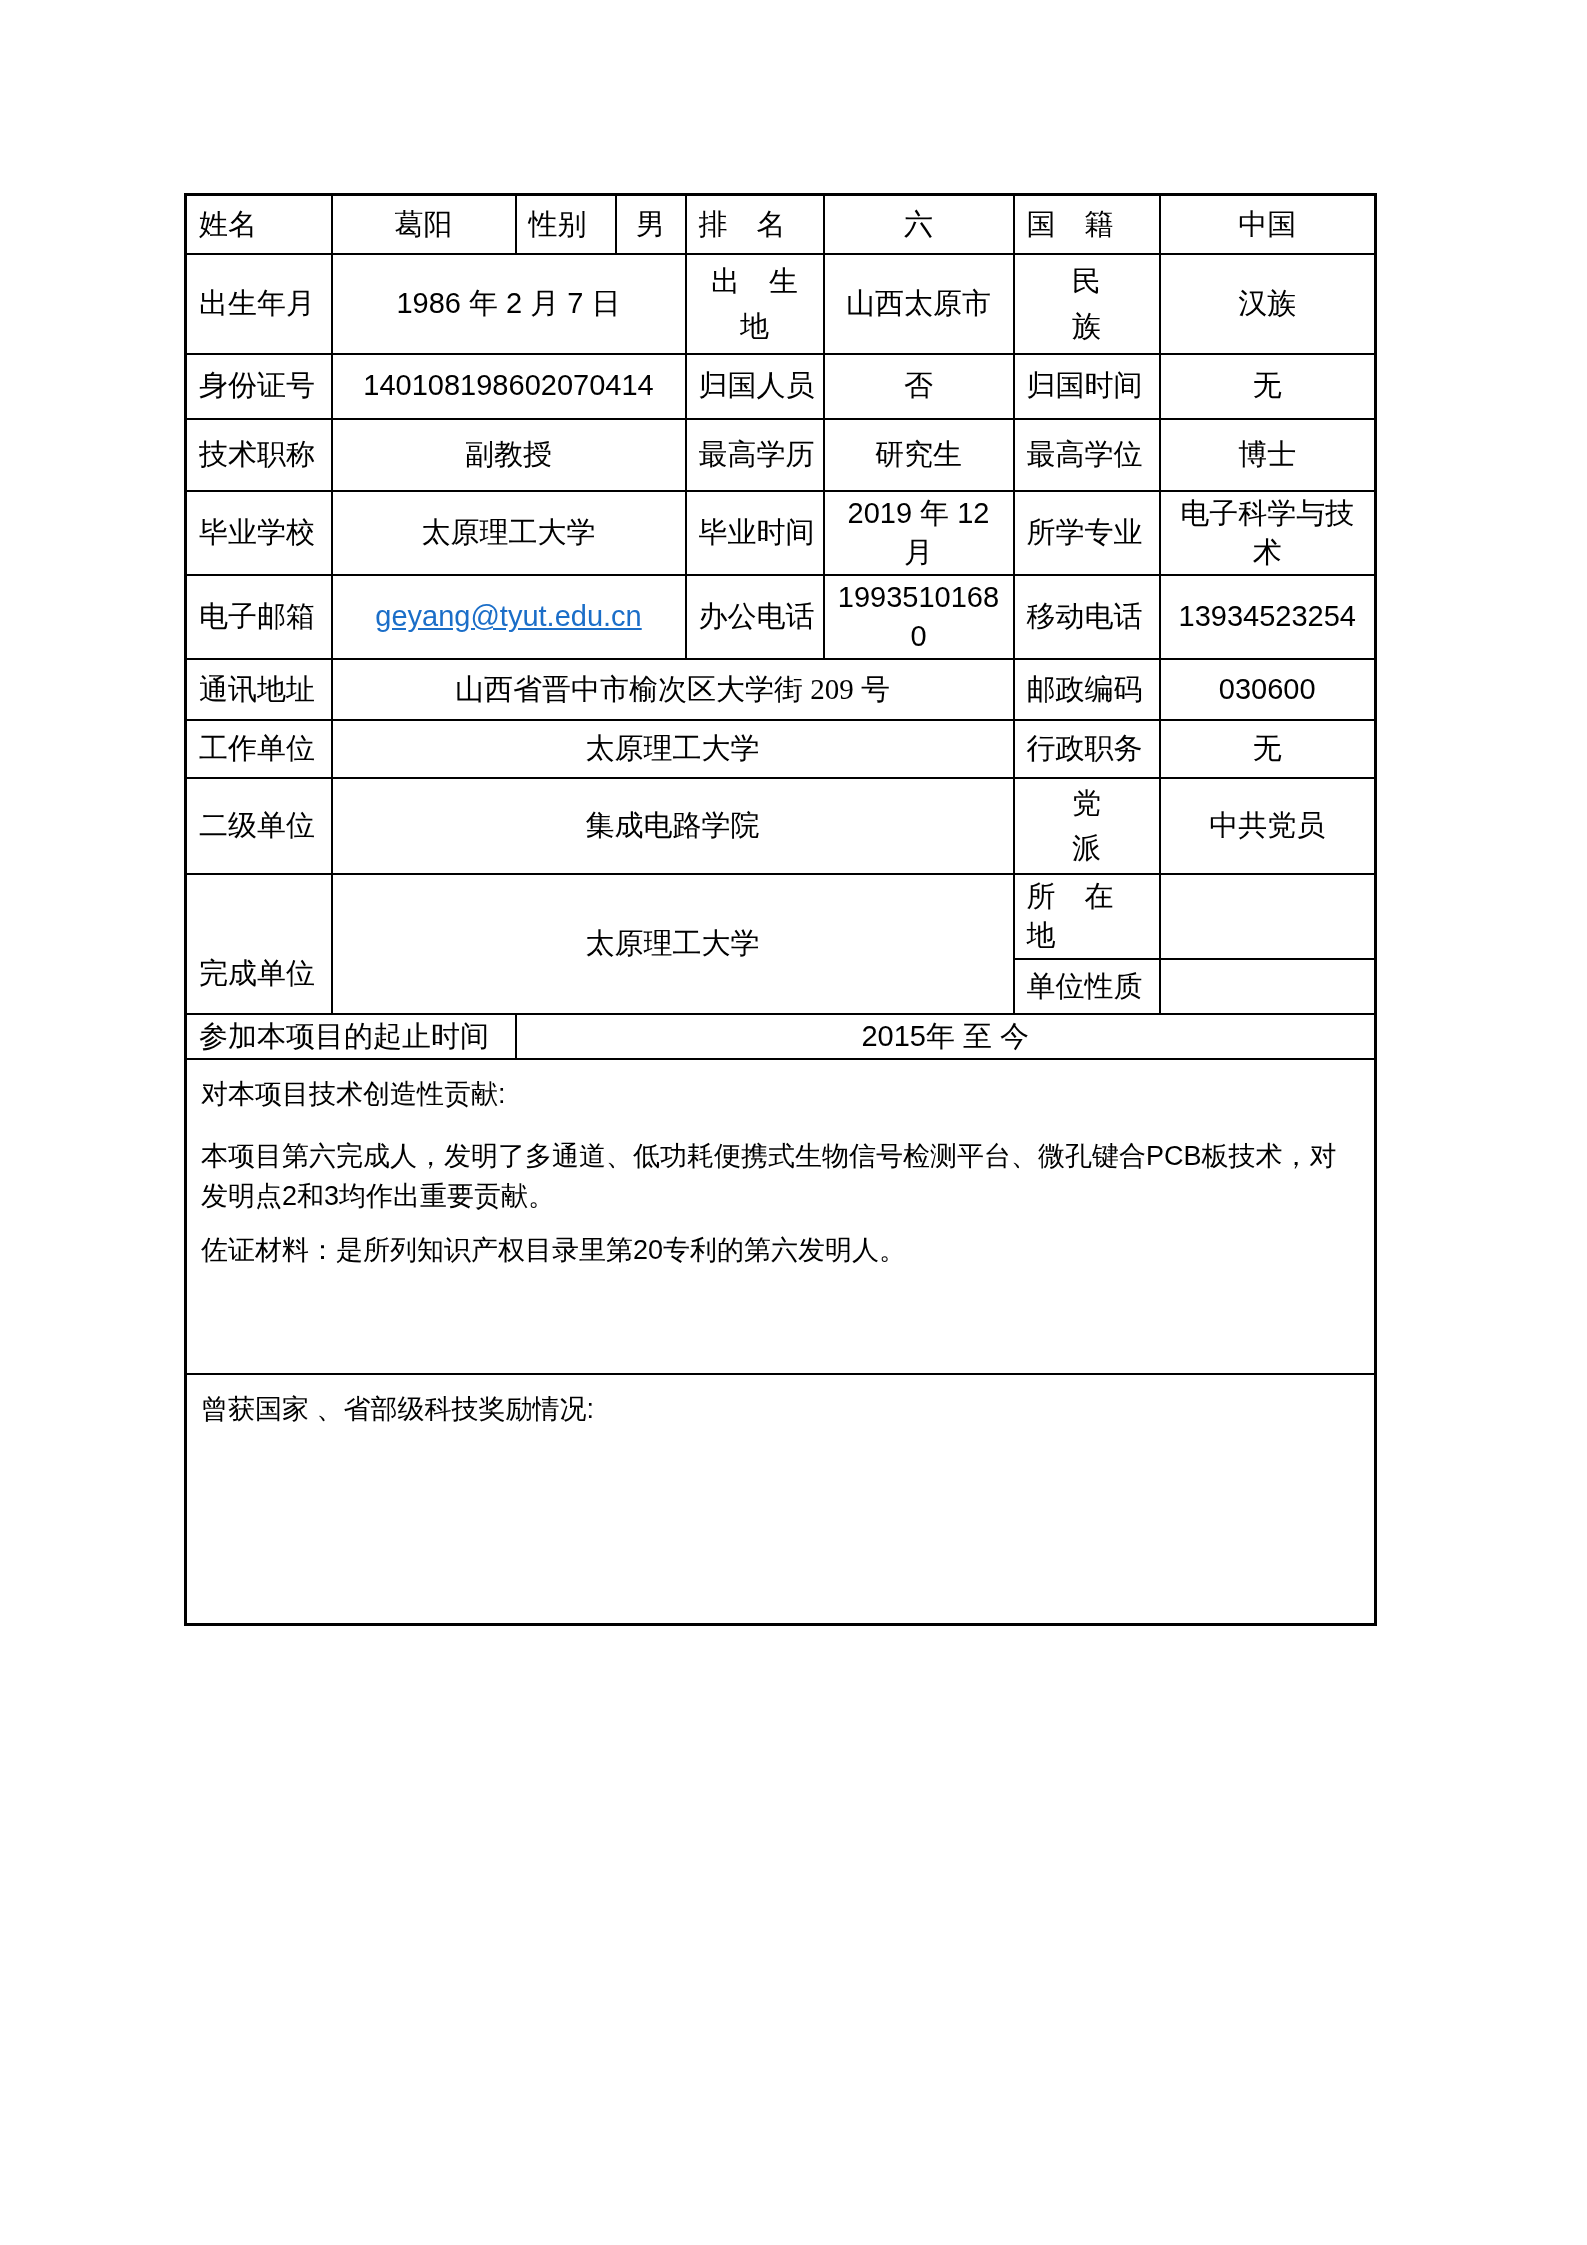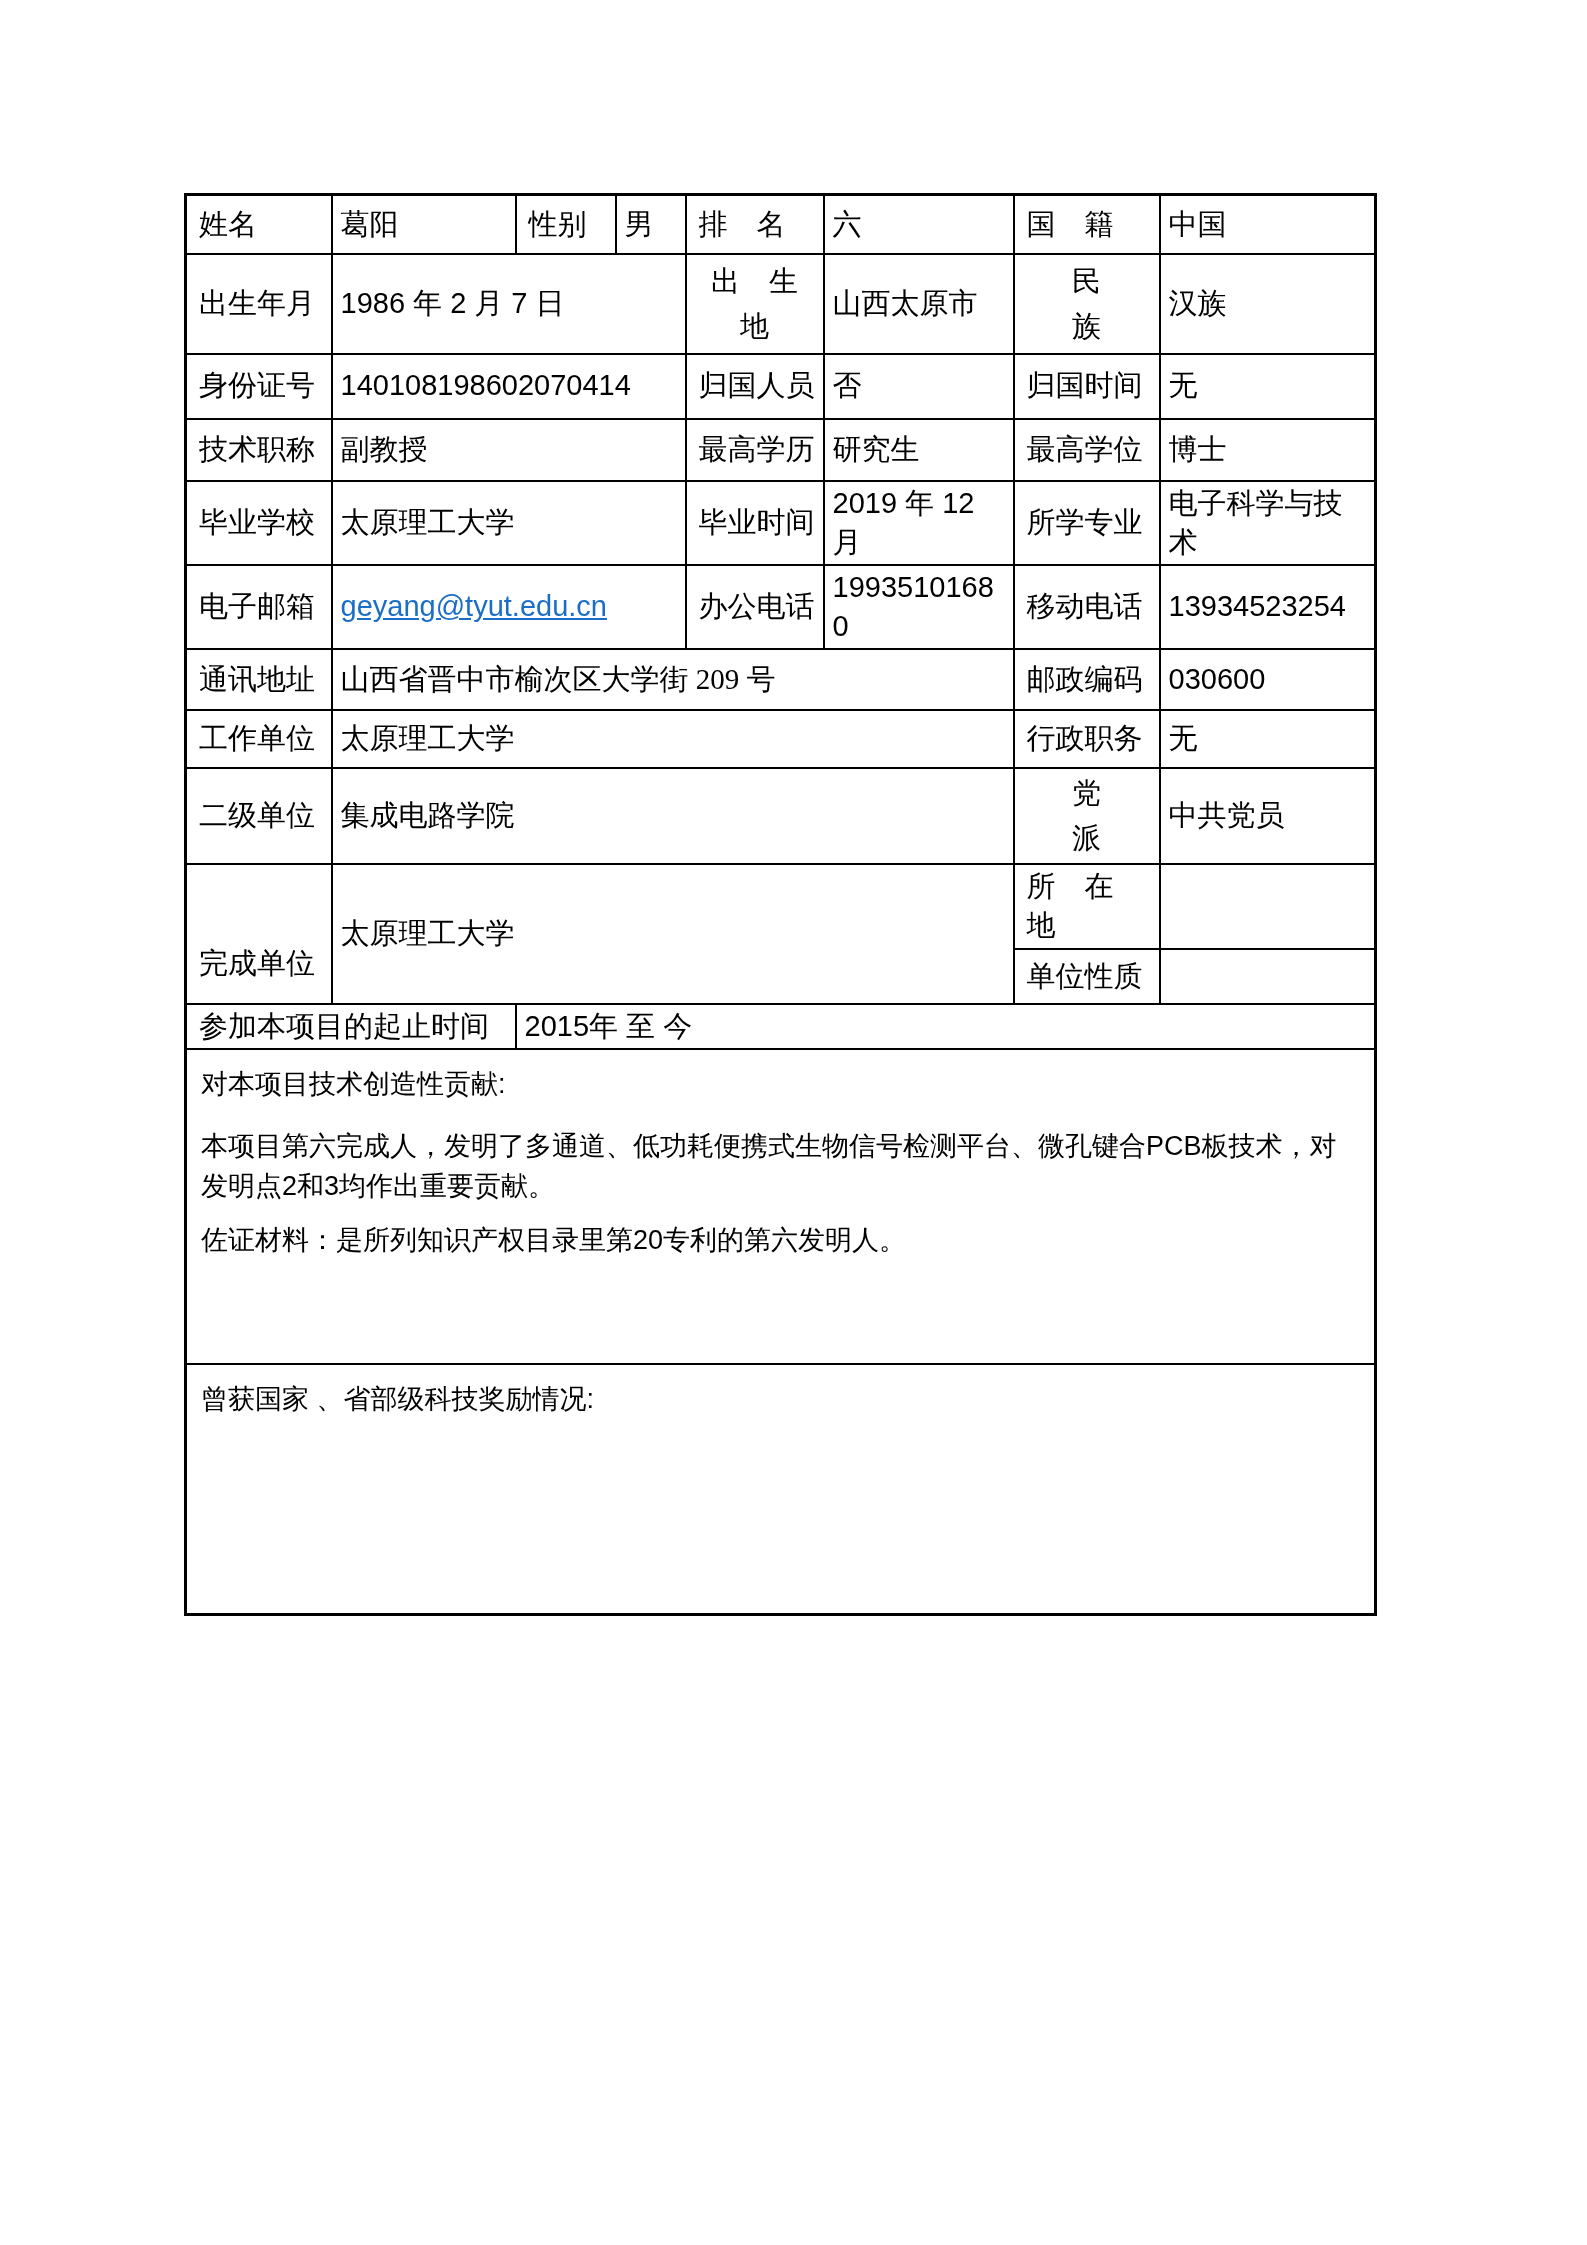--- a/index.html
+++ b/index.html
@@ -36,20 +36,21 @@
   }
   td.lbl {
     text-align: left;
     padding-left: 12px;
     white-space: pre-line;
     font-family: "Liberation Sans", "DejaVu Sans", sans-serif;
   }
   td.lbl.ctr { text-align: center; padding-left: 4px; padding-right: 4px; line-height: 1.55; }
   td.lbl.btm { vertical-align: bottom; padding-bottom: 20px; }
   td.val {
+    text-align: center;
     font-family: "Liberation Serif", "DejaVu Serif", serif;
   }
   td.val.sansval { font-family: "Liberation Sans", "DejaVu Sans", sans-serif; }
   a.email-link {
     color: #1B6EC8;
     text-decoration: underline;
     font-family: "Liberation Sans", "DejaVu Sans", sans-serif;
   }
   td.block {
     vertical-align: top;
@@ -106,21 +107,21 @@
 
     <tr style="height:65px">
       <td class="lbl">身份证号</td>
       <td class="val sansval" colspan="3">140108198602070414</td>
       <td class="lbl">归国人员</td>
       <td class="val">否</td>
       <td class="lbl">归国时间</td>
       <td class="val">无</td>
     </tr>
 
-    <tr style="height:62px">
+    <tr style="height:72px">
       <td class="lbl">技术职称</td>
       <td class="val" colspan="3">副教授</td>
       <td class="lbl">最高学历</td>
       <td class="val">研究生</td>
       <td class="lbl">最高学位</td>
       <td class="val">博士</td>
     </tr>
 
     <tr style="height:61px">
       <td class="lbl">毕业学校</td>

